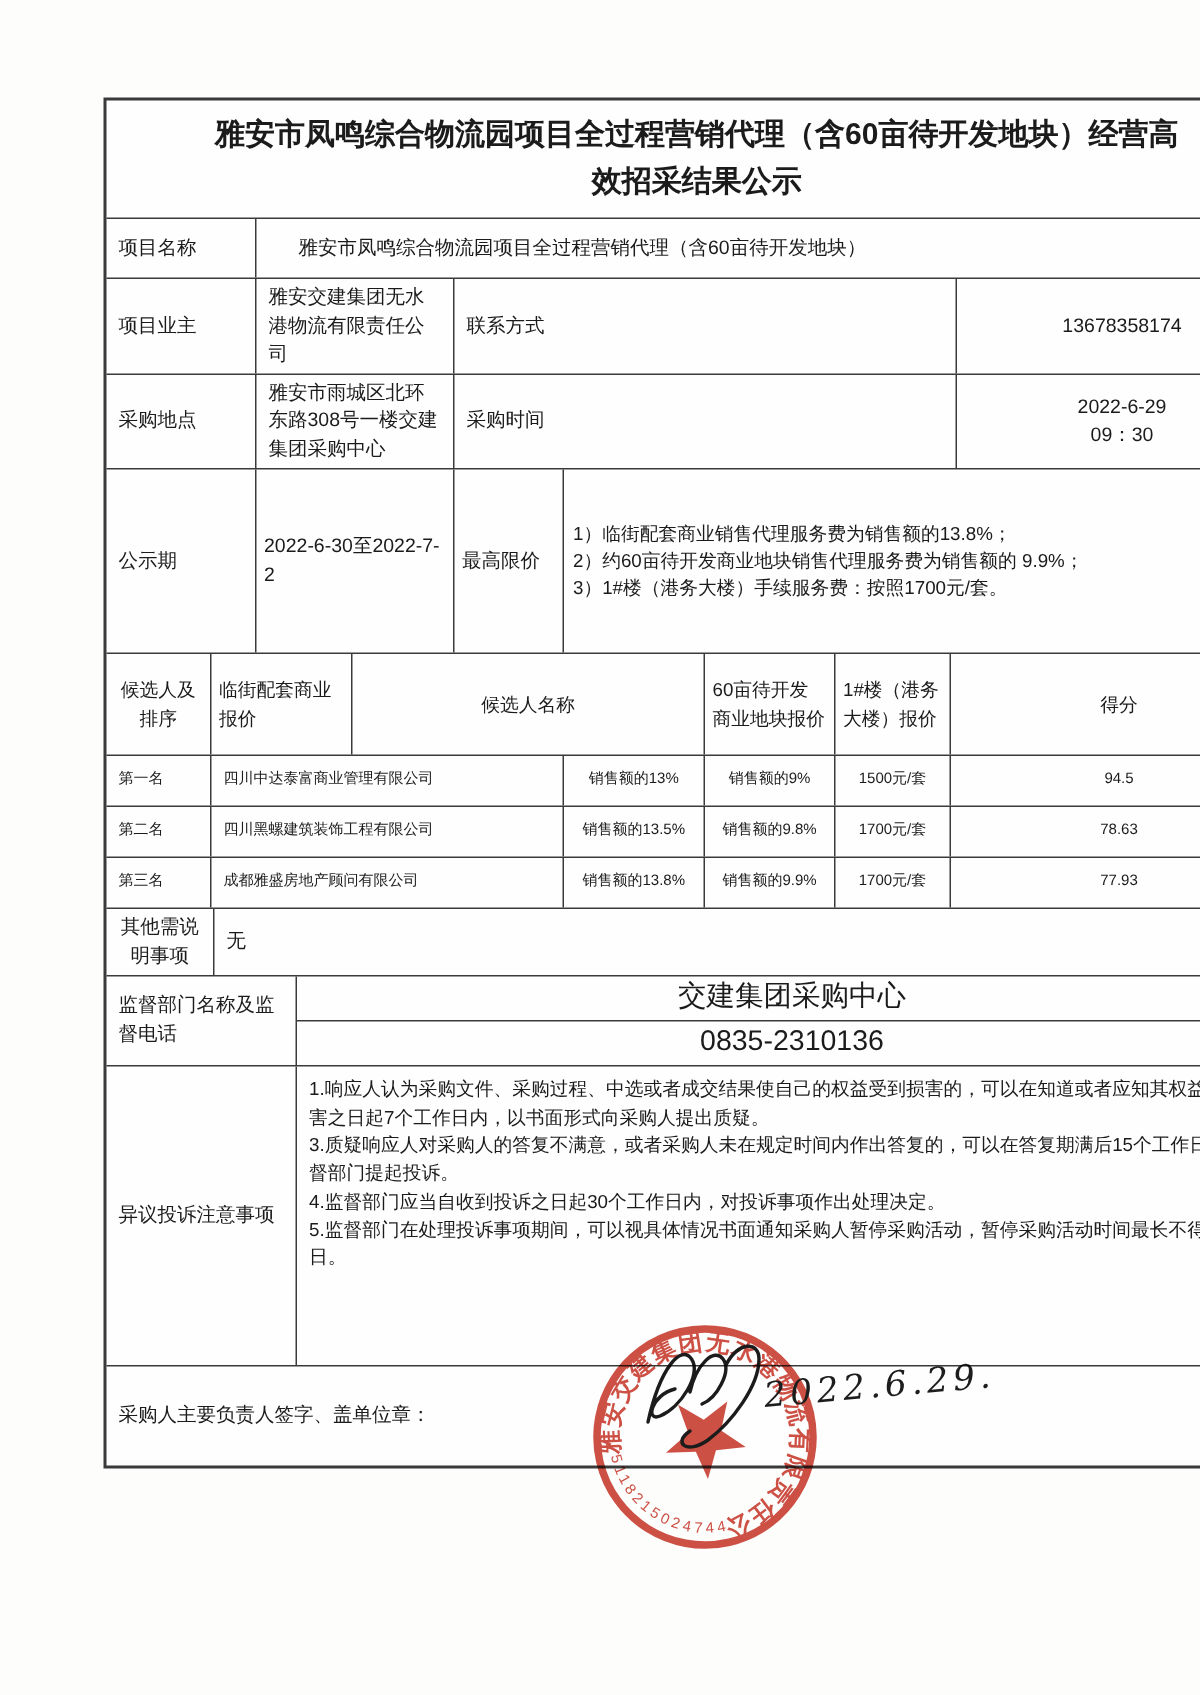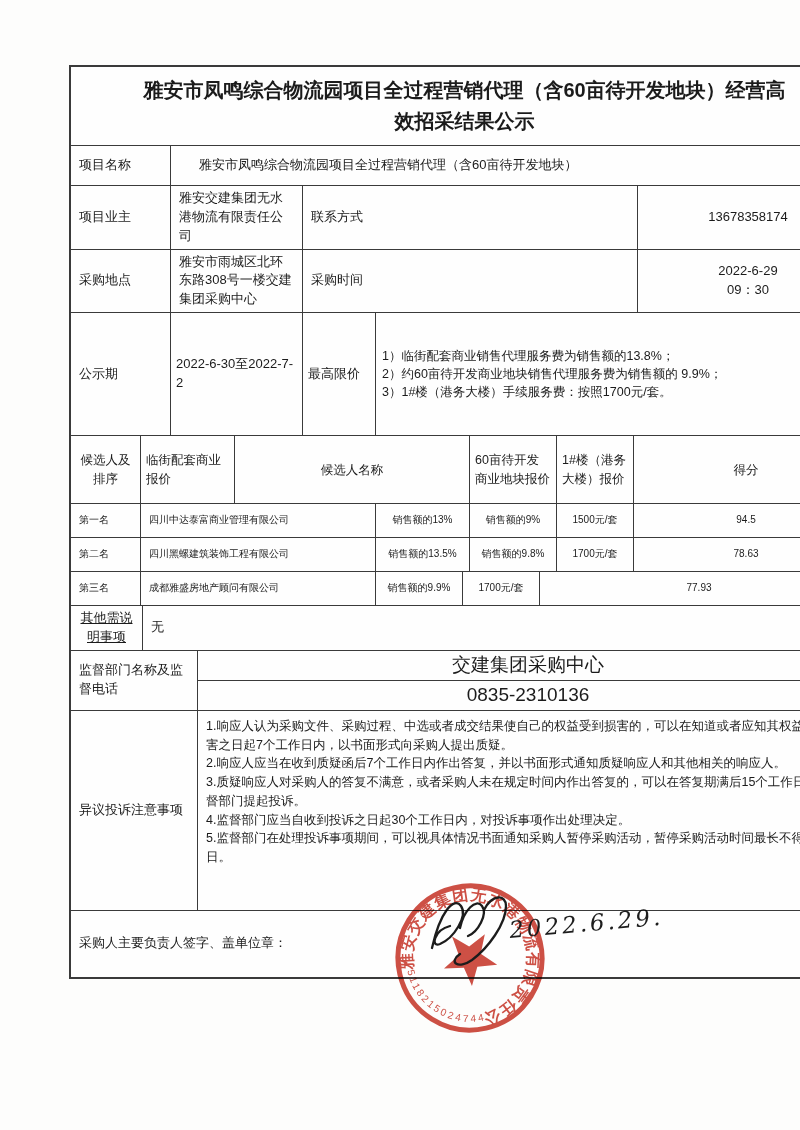--- a/index.html
+++ b/index.html
@@ -51,21 +51,21 @@
   .cand-head .cell{font-size:12.5px;padding:3px 5px;}
   .cand-row{min-height:34px;}
   .cand-row .cell{font-size:10px;}
   .cc1{flex:0 0 70px;}
   .cc2{flex:0 0 235px;}
   .cc3{flex:0 0 94px;}
   .cc4{flex:0 0 87px;}
   .cc5{flex:0 0 77px;}
   .cc6{flex:1;}
   .r-other{min-height:40px;}
-  .other-label{flex:0 0 72px;padding:3px 4px;text-decoration:underline;}
+  .other-label{flex:0 0 72px;padding:3px 4px;}
   .r-superv{min-height:60px;}
   .superv-label{flex:0 0 127px;}
   .superv-right{flex:1;display:flex;flex-direction:column;border-right:none;padding:0;align-items:stretch;}
   .superv-sub{flex:1;display:flex;align-items:center;justify-content:center;font-size:19px;box-sizing:border-box;}
   .superv-sub:first-child{border-bottom:1px solid #3a3a3a;}
   .r-objection{min-height:200px;}
   .objection-label{flex:0 0 127px;}
   .objection-content{flex:1;flex-direction:column;align-items:flex-start;font-size:12.5px;line-height:1.5;padding:6px 8px;}
   .r-sign{min-height:66px;border-bottom:none;}
   .sign-cell{flex:1;border-right:none;align-items:center;}
@@ -137,20 +137,21 @@
     <div class="cell cc1">第二名</div>
     <div class="cell cc2">四川黑螺建筑装饰工程有限公司</div>
     <div class="cell cc3 ctr">销售额的13.5%</div>
     <div class="cell cc4 ctr">销售额的9.8%</div>
     <div class="cell cc5 ctr">1700元/套</div>
     <div class="cell cc6 ctr">78.63</div>
   </div>
   <div class="row cand-row">
     <div class="cell cc1">第三名</div>
     <div class="cell cc2">成都雅盛房地产顾问有限公司</div>
+    <div class="cell cc3 ctr">销售额的13.8%</div>
     <div class="cell cc4 ctr">销售额的9.9%</div>
     <div class="cell cc5 ctr">1700元/套</div>
     <div class="cell cc6 ctr">77.93</div>
   </div>
 
   <div class="row r-other">
     <div class="cell other-label ctr pre">其他需说
 明事项</div>
     <div class="cell" style="flex:1;">无</div>
   </div>
@@ -160,21 +161,20 @@
     <div class="cell superv-right">
       <div class="superv-sub">交建集团采购中心</div>
       <div class="superv-sub">0835-2310136</div>
     </div>
   </div>
 
   <div class="row r-objection">
     <div class="cell objection-label">异议投诉注意事项</div>
     <div class="cell objection-content">
       <div>1.响应人认为采购文件、采购过程、中选或者成交结果使自己的权益受到损害的，可以在知道或者应知其权益受到损害之日起7个工作日内，以书面形式向采购人提出质疑。</div>
-      <div>2.响应人应当在收到质疑函后7个工作日内作出答复，并以书面形式通知质疑响应人和其他相关的响应人。</div>
       <div>3.质疑响应人对采购人的答复不满意，或者采购人未在规定时间内作出答复的，可以在答复期满后15个工作日内向监督部门提起投诉。</div>
       <div>4.监督部门应当自收到投诉之日起30个工作日内，对投诉事项作出处理决定。</div>
       <div>5.监督部门在处理投诉事项期间，可以视具体情况书面通知采购人暂停采购活动，暂停采购活动时间最长不得超过30日。</div>
     </div>
   </div>
 
   <div class="row r-sign">
     <div class="cell sign-cell">采购人主要负责人签字、盖单位章：</div>
   </div>
 </div>

